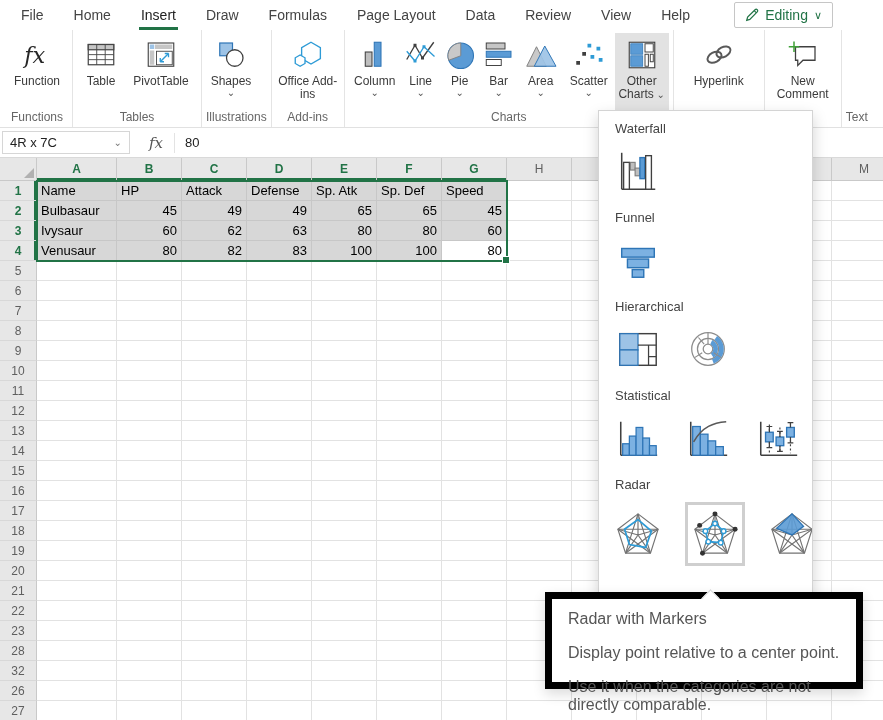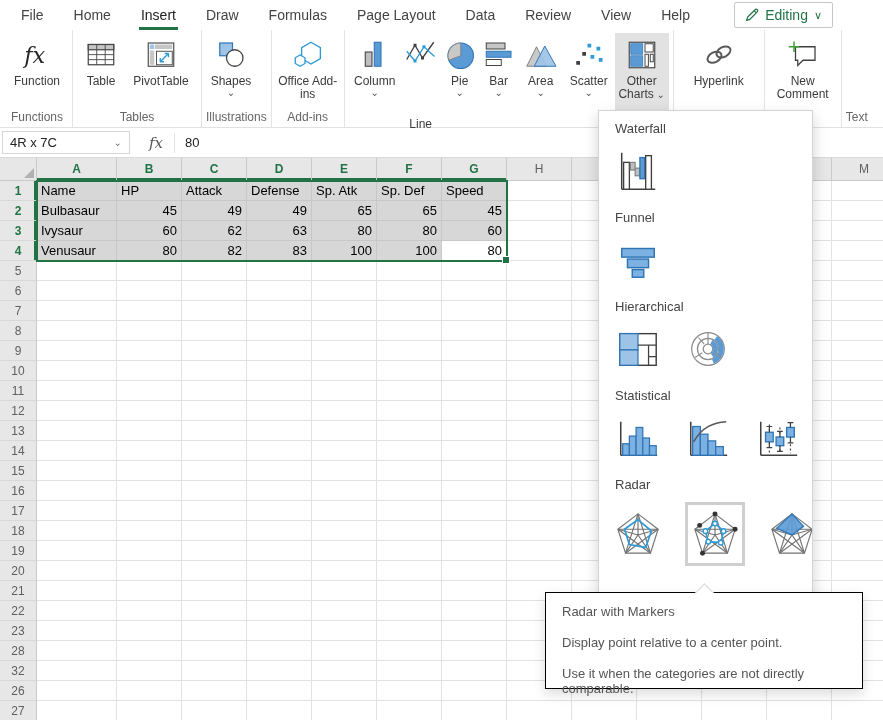--- a/index.html
+++ b/index.html
@@ -58,22 +58,22 @@
   .fill-handle{position:absolute;right:-4px;bottom:-4px;width:6px;height:6px;background:#217346;border:1px solid #fff}
   
   .chart-menu{position:absolute;left:598px;top:110px;width:215px;height:486px;background:#fff;border:1px solid #d4d4d4;
        box-shadow:0 6px 14px rgba(0,0,0,.18);z-index:50;box-sizing:border-box;overflow:hidden}
   .cm-label{font-size:13px;color:#444;margin:14px 0 0 16px}
   .cm-label:first-child{margin-top:10px}
   .cm-row{display:flex;align-items:center;gap:24px;margin:10px 0 4px 16px}
   .cm-item{width:46px;height:50px;display:flex;align-items:center;justify-content:center;cursor:default}
   .cm-item.selected{border:3px solid #cfcfcf;padding:4px}
   
-  .tooltip{position:absolute;left:545px;top:592px;width:318px;height:97px;background:#fff;border:1px solid #000000;
-       box-shadow:0 5px 12px rgba(0,0,0,.14);z-index:60;box-sizing:border-box;padding:11px 16px;font-size:13px;color:#555}
+  .tooltip{position:absolute;left:545px;top:592px;width:318px;height:97px;background:#fff;border:7px solid #000000;
+       box-shadow:0 5px 12px rgba(0,0,0,.14);z-index:60;box-sizing:border-box;padding:11px 16px;font-size:16px;color:#555}
   .tt-arrow{position:absolute;left:152px;top:-7px;width:12px;height:12px;background:#fff;
        border-left:1px solid #d9d9d9;border-top:1px solid #d9d9d9;transform:rotate(45deg)}
   .tt-line{margin-top:16px}
   .tt-title{margin-top:0}
 </style>
 </head>
 <body>
 
 <div class="menubar">
   <div class="menu-tabs">
@@ -188,21 +188,21 @@
             <span class="icon" style="display:flex">
               <svg width="36" height="36" viewBox="0 0 48 48">
                 <rect x="11" y="20" width="9" height="19" fill="#bfbfbf" stroke="#404040" stroke-width="1.4"></rect>
                 <rect x="23" y="7" width="9" height="32" fill="#5b9bd5" stroke="#2e75b6" stroke-width="1.4"></rect>
               </svg>
             </span>
           </div>
           <div class="rlabel"><span>Column</span></div>
           <div class="rchev">⌄</div>
         </div>
-        <div class="rbtn" style="width: 36px; gap: 43px;">
+        <div class="rbtn" style="width: 36px;">
           <div class="ricon">
             <span class="icon" style="display:flex">
               <svg width="36" height="36" viewBox="0 0 48 48">
                 <path d="M5 30 L16 11 L26 28 L41 7" fill="none" stroke="#404040" stroke-width="1.8"></path>
                 <path d="M5 19 L16 32 L28 13 L42 26" fill="none" stroke="#2e9bd6" stroke-width="1.8"></path>
                 <g fill="#404040">
                   <rect x="14" y="9" width="4" height="4"></rect>
                   <rect x="24" y="26" width="4" height="4"></rect>
                 </g>
                 <g fill="#2e9bd6">
@@ -281,20 +281,21 @@
                 <rect x="9" y="25" width="16" height="14" fill="#5b9bd5" stroke="#2e75b6" stroke-width="1"></rect>
                 <rect x="28" y="9" width="11" height="11" fill="#fff" stroke="#404040" stroke-width="1.3"></rect>
                 <rect x="28" y="23" width="4.5" height="16" fill="#fff" stroke="#404040" stroke-width="1.3"></rect>
                 <rect x="35" y="23" width="4" height="10" fill="#fff" stroke="#404040" stroke-width="1.3"></rect>
               </svg>
             </span>
           </div>
           <div class="rlabel"><span>Other Charts</span><span class="inchev"> ⌄</span></div>
         </div>
       </div>
+      <div class="rgroup-label">Charts</div>
     </div>
     <div class="rgroup">
       <div class="rgroup-buttons">
         <div class="rbtn" style="width: 78px;">
           <div class="ricon">
             <span class="icon" style="display:flex">
               <svg width="36" height="36" viewBox="0 0 48 48">
                 <g fill="none" stroke="#595959" stroke-width="2.6">
                   <ellipse cx="18" cy="27" rx="10" ry="6.5" transform="rotate(-28 18 27)"></ellipse>
                   <ellipse cx="30" cy="20" rx="10" ry="6.5" transform="rotate(-28 30 20)"></ellipse>

